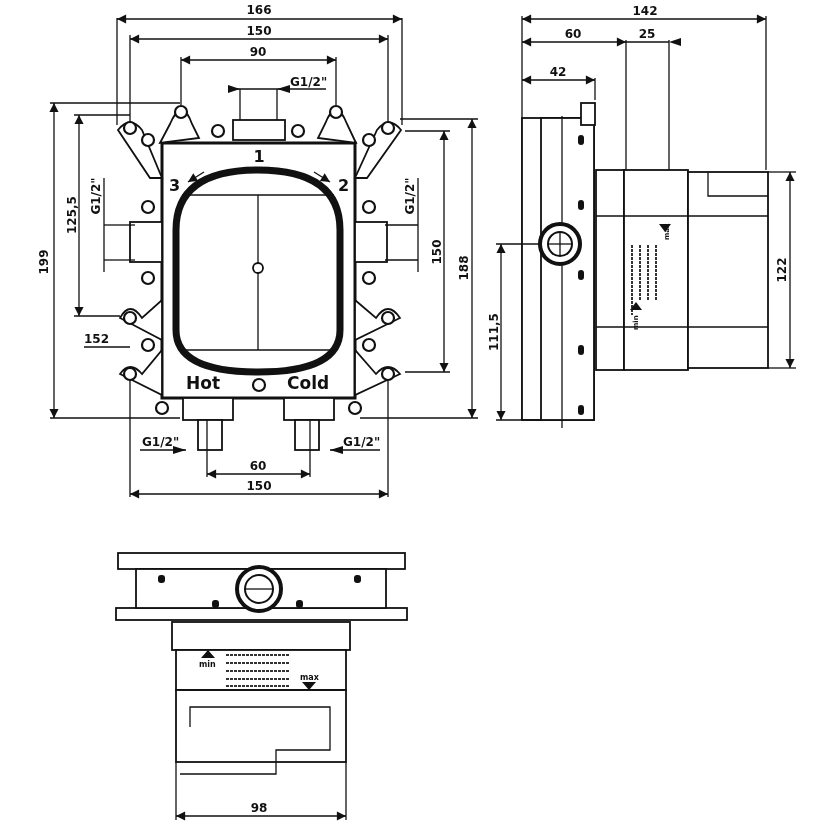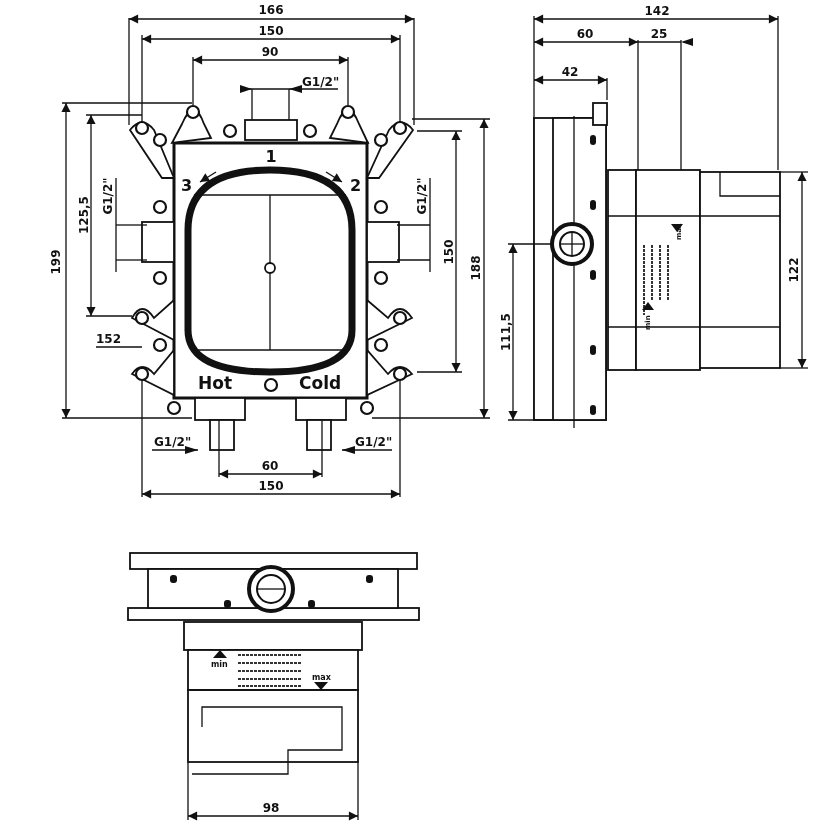--- a/index.html
+++ b/index.html
@@ -1,17 +1,17 @@
 <!DOCTYPE html>
 <html><head>
 <meta charset="utf-8">
 <style>
   html,body{margin:0;padding:0;background:#ffffff;}
   body{width:830px;height:830px;overflow:hidden;font-family:"Liberation Sans",sans-serif;}
-  #canvas{position:absolute;left:12px;top:0;width:756px;height:830px;}
+  #canvas{position:absolute;left:0;top:0;width:756px;height:830px;}
   svg text{font-family:"DejaVu Sans","Liberation Sans",sans-serif;fill:#111;}
   .dim{font-size:12px;font-weight:bold;}
   .lbl{font-size:17px;font-weight:bold;}
   .num{font-size:16px;font-weight:bold;}
   .ln{stroke:#111;stroke-width:1.3;fill:none;}
   .thick{stroke:#111;stroke-width:3;fill:none;}
   .body{stroke:#111;stroke-width:1.8;fill:#fff;}
 </style>
 </head>
 <body>

